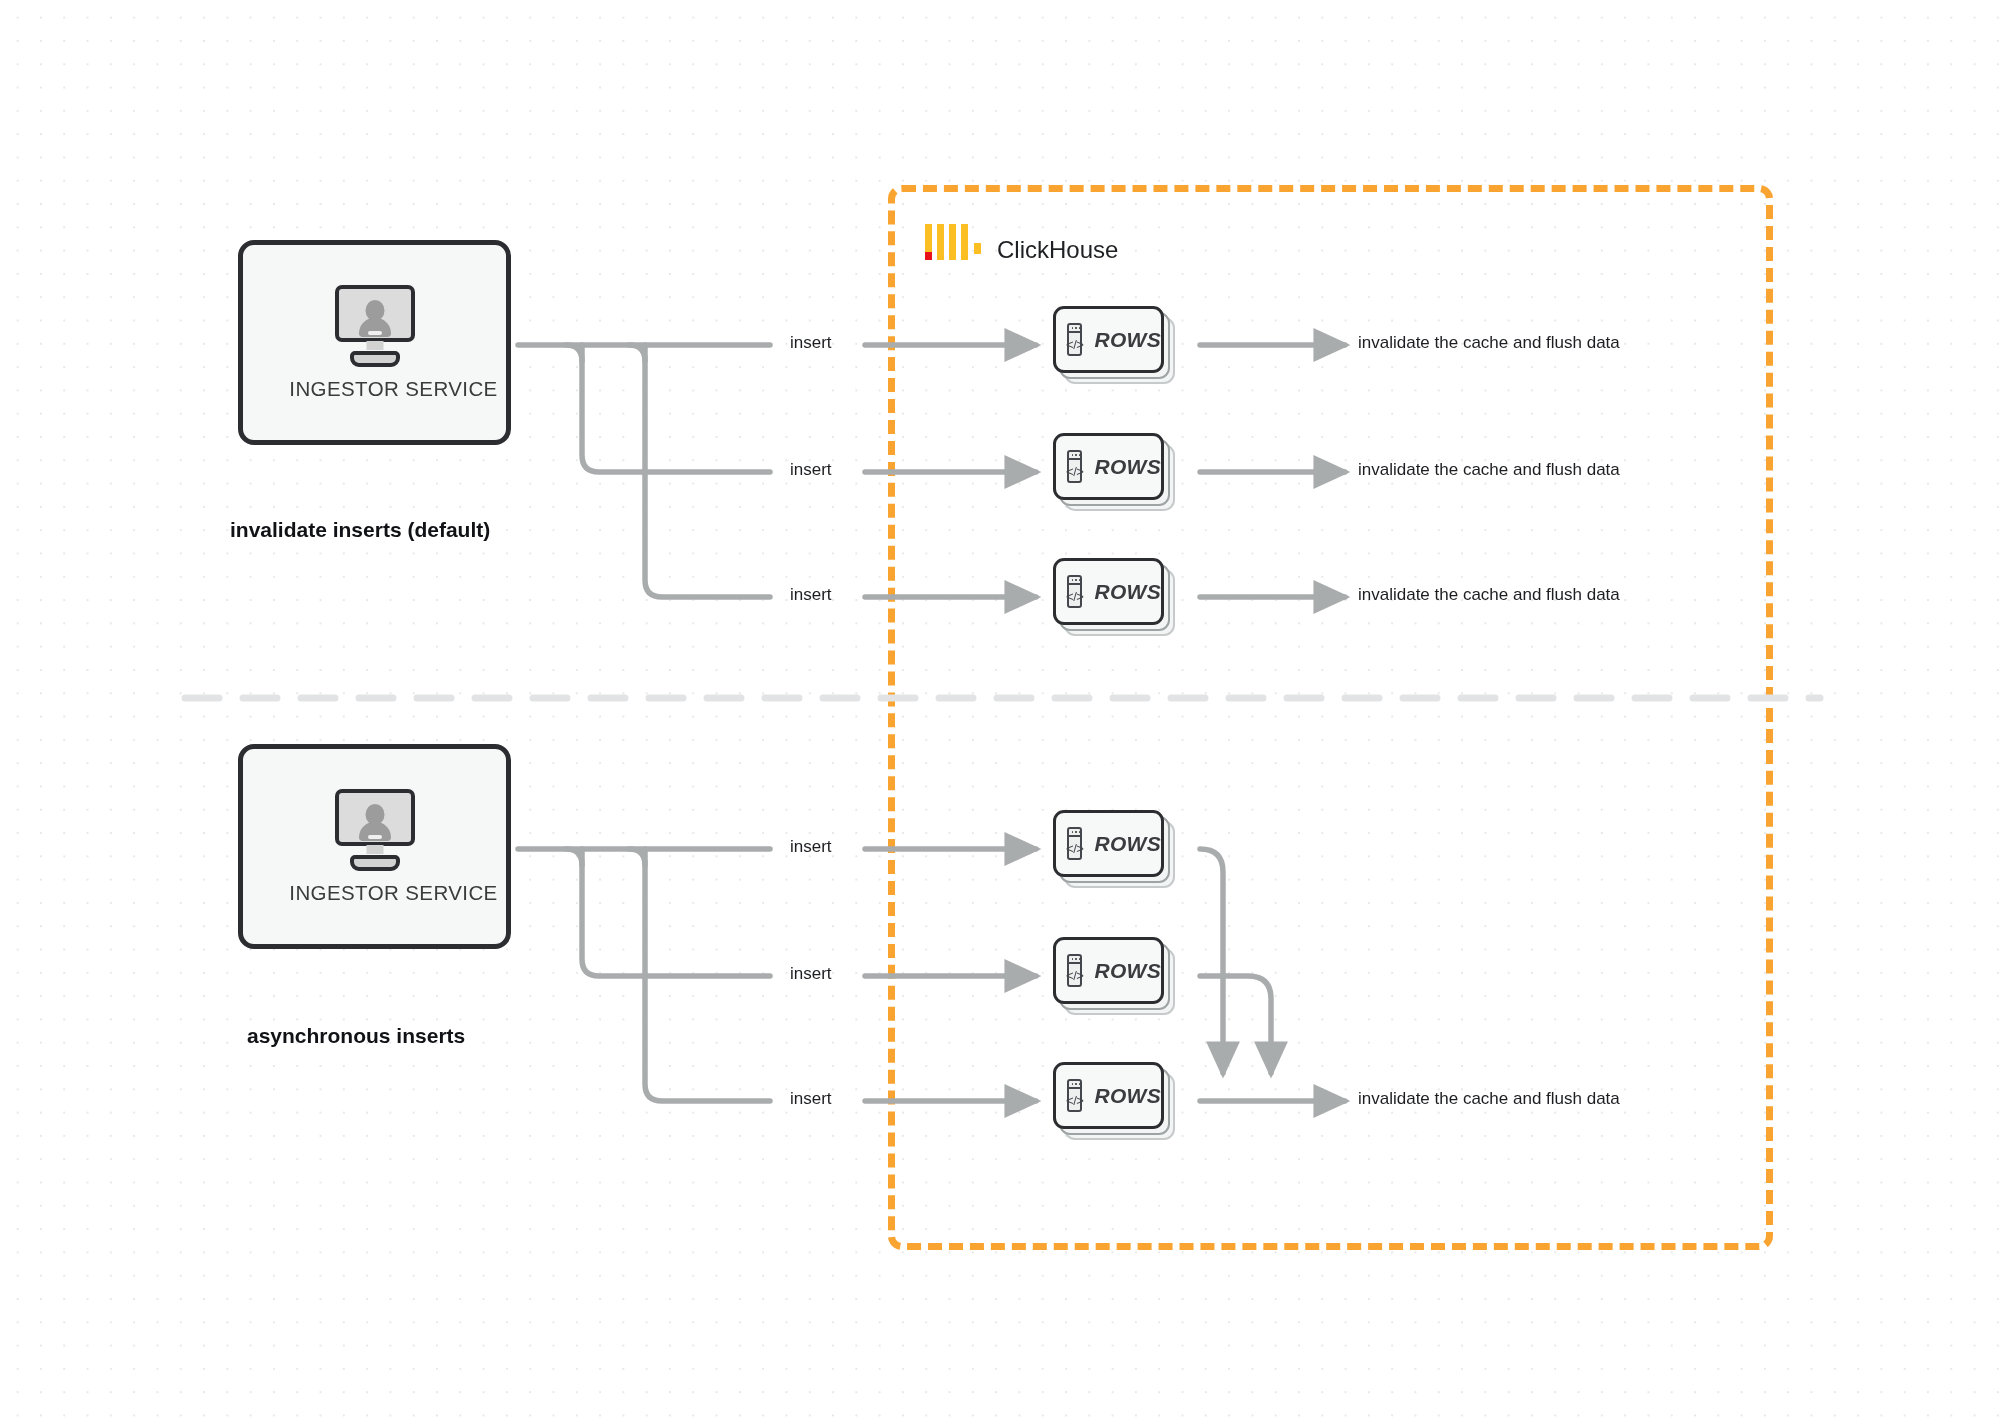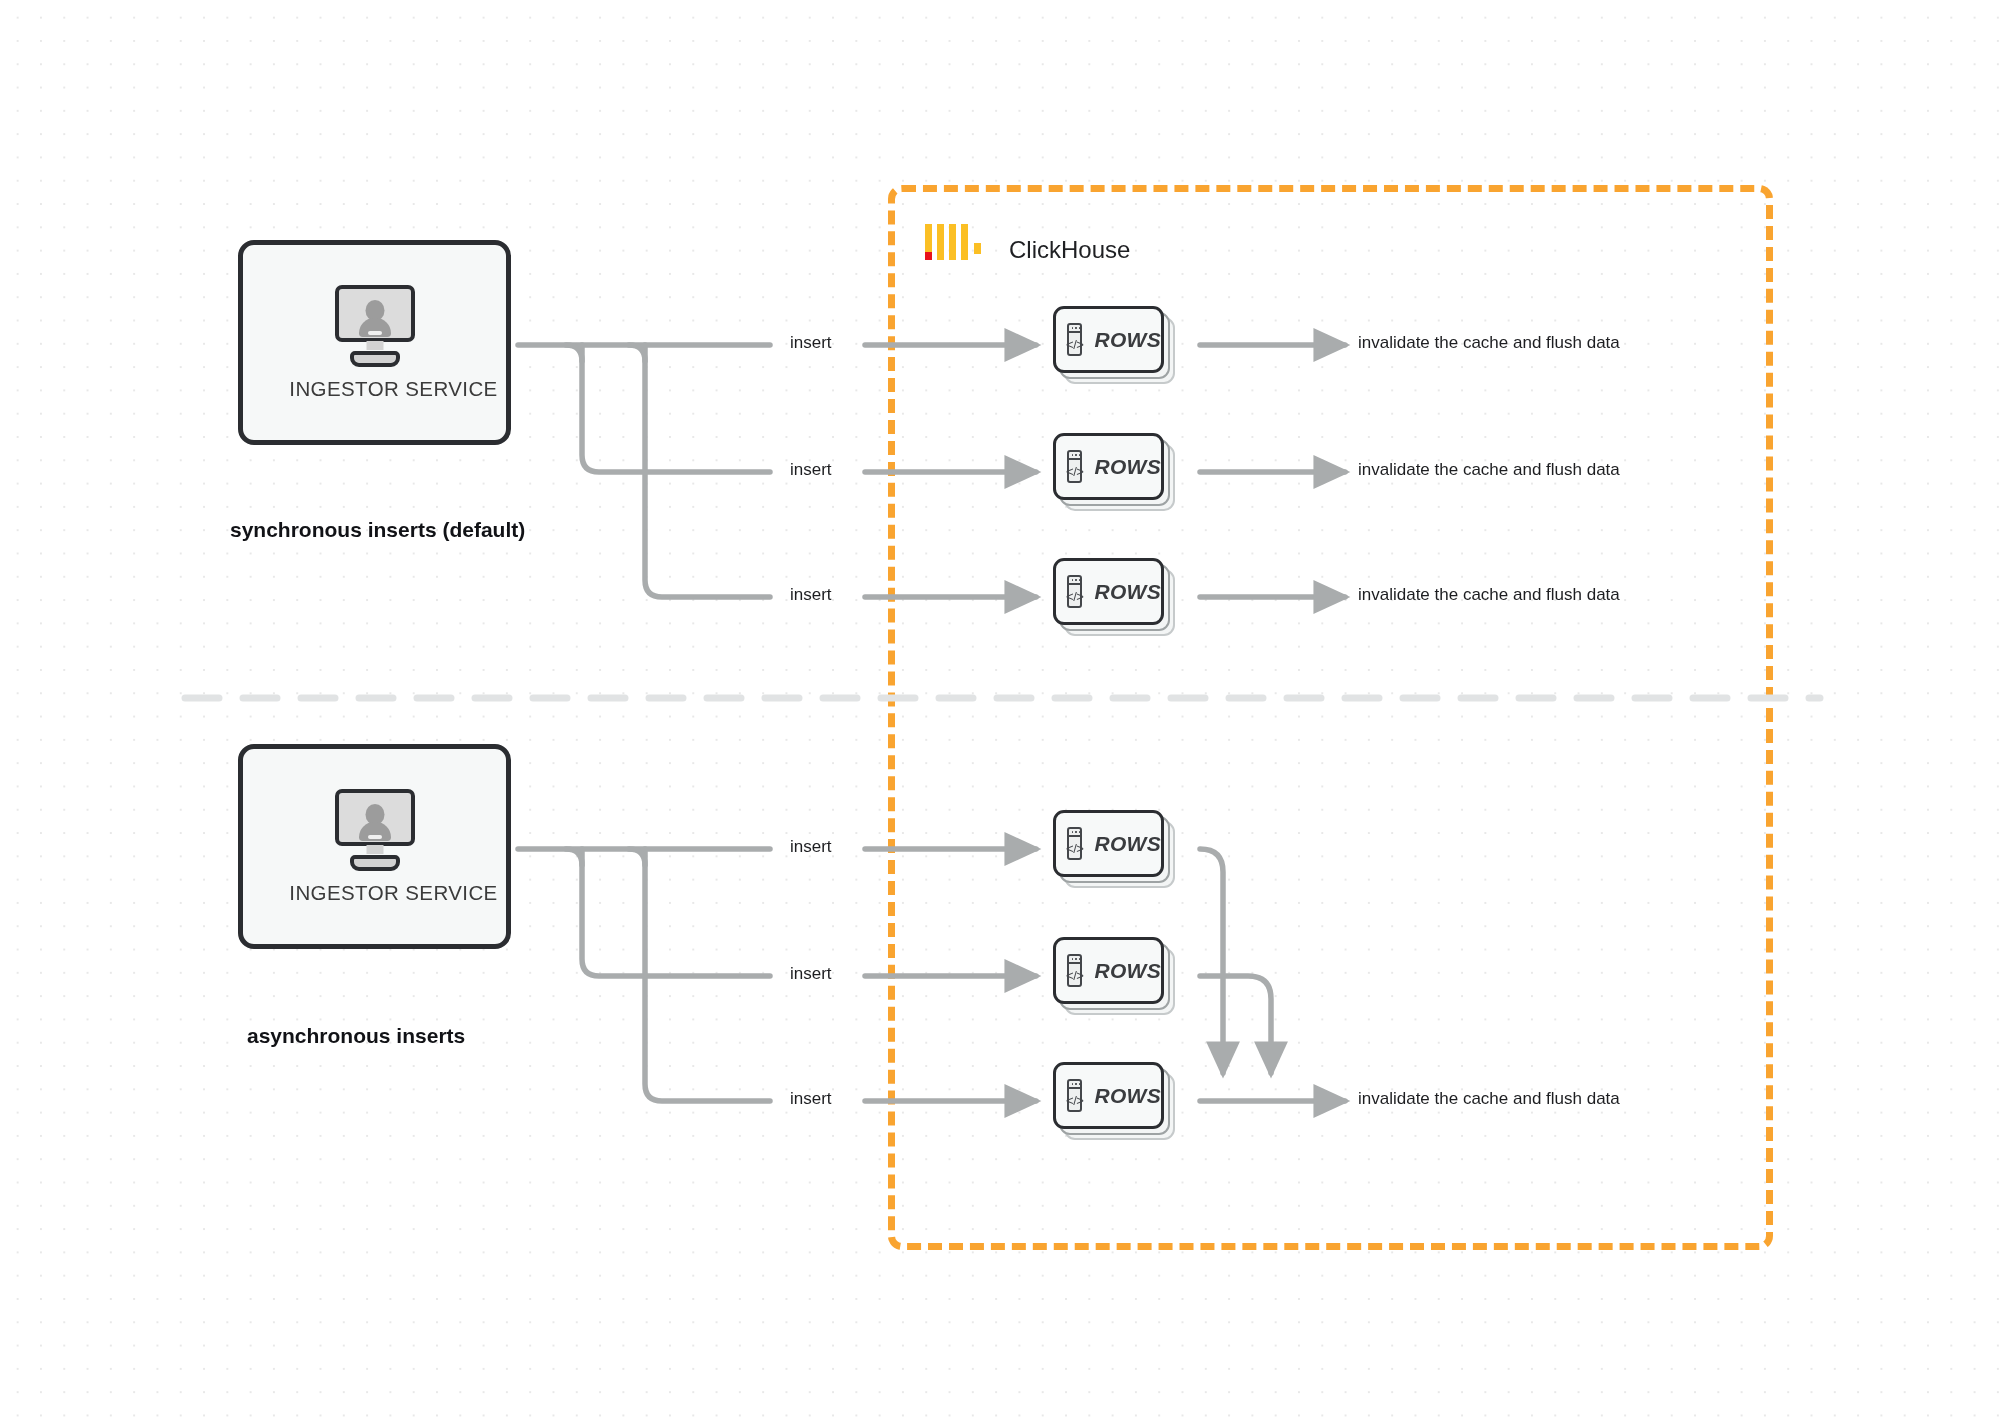--- a/index.html
+++ b/index.html
@@ -145,21 +145,21 @@
     position:absolute;font-size:17px;color:#1d1e21;white-space:nowrap;
   }
 </style>
 </head>
 <body>
 
 <div id="canvas">
 
   <div class="ch-region" style="left:888px;top:185px;width:885px;height:1065px;"></div>
 
-  <div class="ch-logo" style="left:925px;top:224px;gap:12px;">
+  <div class="ch-logo" style="left:925px;top:224px;">
     <div class="ch-bars">
       <div class="ch-bar b1"></div>
       <div class="ch-bar b2"></div>
       <div class="ch-bar b3"></div>
       <div class="ch-bar b4"></div>
       <div class="ch-red"></div>
       <div class="ch-sq"></div>
     </div>
     <span class="ch-name">ClickHouse</span>
   </div>
@@ -215,21 +215,21 @@
         <div class="mon-person-head"></div>
         <div class="mon-person-body"></div>
       </div>
       <div class="mon-notch"></div>
       <div class="mon-neck"></div>
       <div class="mon-base"></div>
     </div>
     <div class="ingestor-label">INGESTOR SERVICE</div>
   </div>
 
-  <div class="caption" style="left:230px;top:518px;">synchronous inserts (default)</div>
+  <div class="caption" style="left:230px;top:518px;">invalidate inserts (default)</div>
 
   <div class="flow-label" style="left:790px;top:333px;">insert</div>
   <div class="flow-label" style="left:790px;top:460px;">insert</div>
   <div class="flow-label" style="left:790px;top:585px;">insert</div>
 
   <div class="rows-card" style="left:1053px;top:306px;">
     <div class="rc-shadow2"></div>
       <div class="rc-shadow1"></div>
     <div class="rc-main">
       <div class="rc-icon">

